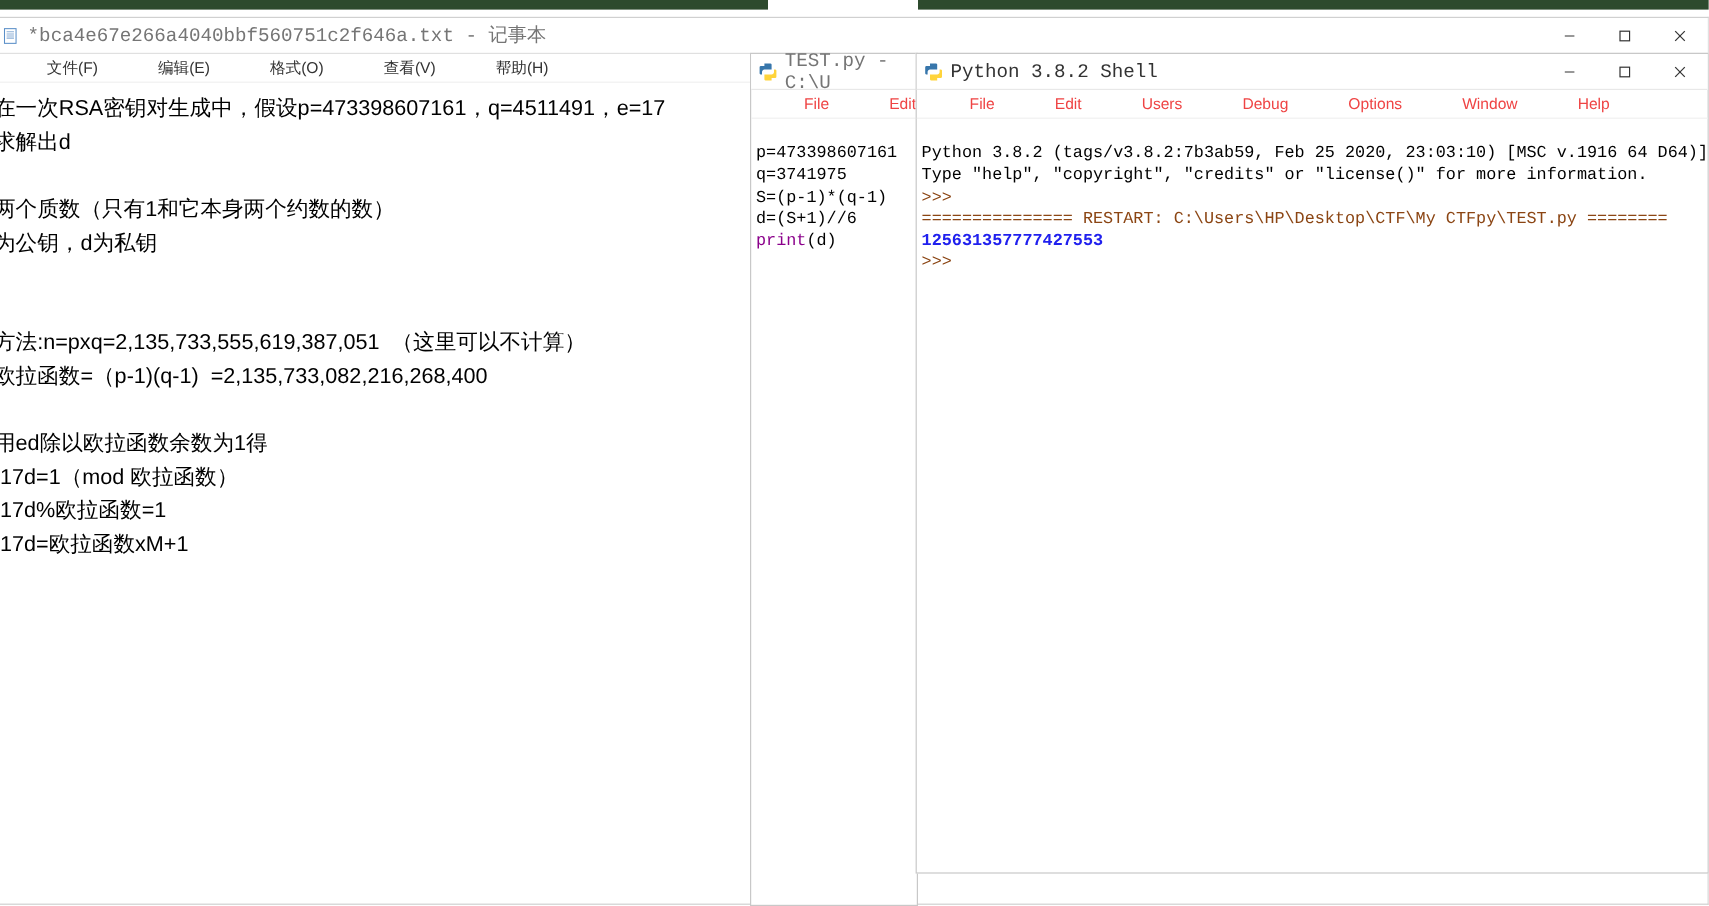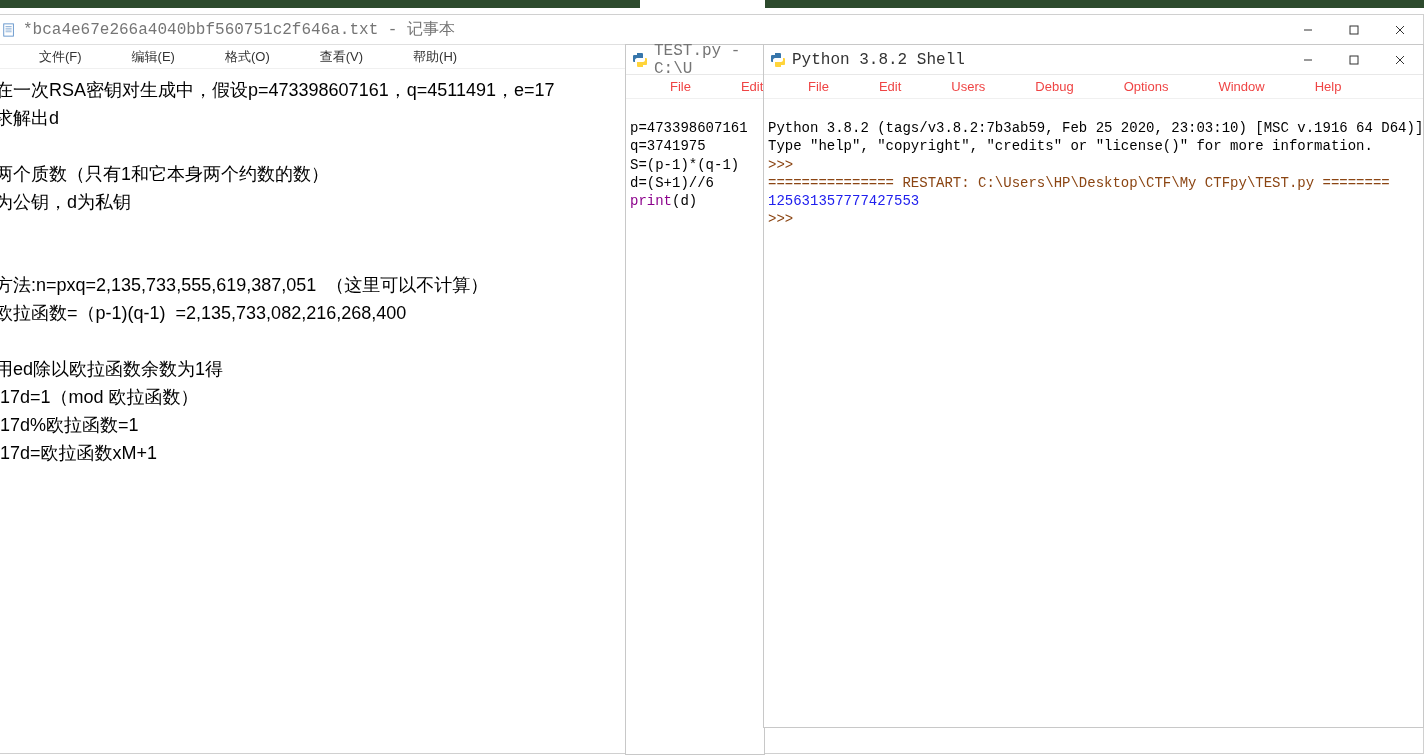--- a/index.html
+++ b/index.html
@@ -138,21 +138,21 @@
   .py-shell .menubar {
     font-size: 13px;
   }
   .py-shell .content-area {
     font-family: "Courier New", monospace;
     font-size: 14px;
     padding: 2px 4px;
     line-height: 1.3;
   }
   .kw-purple { color: #8b008b; text-align: right; }
-  .output-blue { color: #2020ee; }
+  .output-blue { color: #2020ee; font-weight: bold; }
   .prompt { color: #8b4513; }
 
   
   .py-icon svg { width: 16px; height: 16px; }
   .notepad-icon svg { width: 14px; height: 14px; }
 
   
   .top-stripe {
     position: absolute;
     top: 0;

